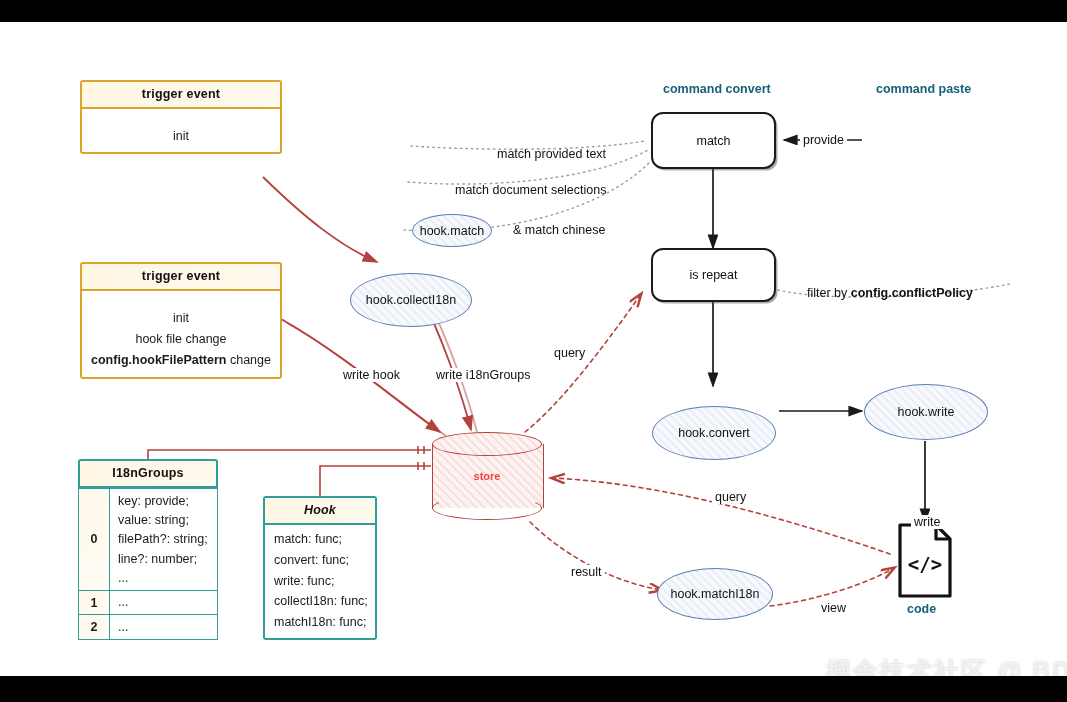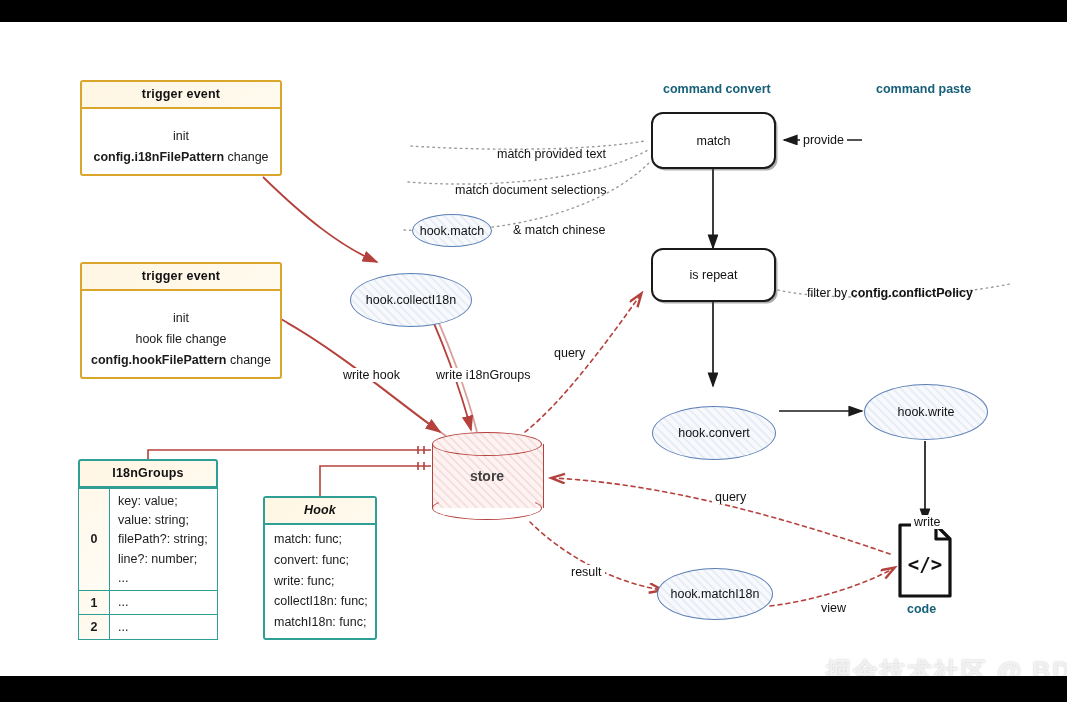--- a/index.html
+++ b/index.html
@@ -41,21 +41,21 @@
 
   
   .cyl{position:absolute;}
   .cyl .body{position:absolute;left:0;top:12px;width:100%;height:calc(100% - 24px);
       border-left:1.8px solid #b5413c;border-right:1.8px solid #b5413c;
       background:repeating-linear-gradient(45deg,rgba(181,65,60,.10) 0 2px,rgba(255,255,255,0) 2px 6px),#fdf3f2;}
   .cyl .top,.cyl .bot{position:absolute;left:0;width:100%;height:24px;border:1.8px solid #b5413c;border-radius:50%;box-sizing:border-box;}
   .cyl .top{top:0;background:repeating-linear-gradient(45deg,rgba(181,65,60,.10) 0 2px,rgba(255,255,255,0) 2px 6px),#fdf3f2;}
   .cyl .bot{bottom:0;background:transparent;border-top-color:transparent;}
   .cyl .lab{position:absolute;left:0;top:0;width:100%;height:100%;display:flex;align-items:center;justify-content:center;
-            font-weight:bold;font-size:14px;color:#404040;}
+            font-weight:bold;font-size:11px;color:#ef4444;}
 
   
   .lbl{position:absolute;font-size:12.5px;color:#111;white-space:nowrap;}
   .grp{position:absolute;font-size:12.5px;font-weight:bold;color:#17607a;white-space:nowrap;}
   .elabel{position:absolute;font-size:12.5px;color:#111;background:#fff;padding:0 3px;white-space:nowrap;}
   .bold{font-weight:bold;}
   .watermark{position:absolute;font-size:25px;font-weight:bold;color:rgba(255,255,255,.72);
      letter-spacing:2px;white-space:nowrap;text-shadow:0 0 2px rgba(0,0,0,.25);}
 </style>
 </head>
@@ -153,41 +153,40 @@
         <path d="M900,503 L936,503 L950,517 L950,574 L900,574 Z" fill="#ffffff" stroke="#111111" stroke-width="3.2" stroke-linejoin="round"></path>
         <path d="M936,503 L936,517 L950,517" fill="none" stroke="#111111" stroke-width="3.2" stroke-linejoin="round"></path>
         <text x="925" y="549" text-anchor="middle" font-family="DejaVu Sans Mono, monospace" font-size="19" font-weight="bold" fill="#111111">&lt;/&gt;</text>
       </g>
     </svg>
 
     <div class="entity yellow" style="left:80px;top:58px;width:202px;">
       <div class="ehead">trigger event</div>
       <div class="ebody">
         <div class="erow">init</div>
-        <div class="erow"><span class="bold">config.i18nFilePattern</span><span> change</span></div>
       </div>
     </div>
 
     <div class="entity yellow" style="left:80px;top:240px;width:202px;">
       <div class="ehead">trigger event</div>
       <div class="ebody">
         <div class="erow">init</div>
         <div class="erow">hook file change</div>
         <div class="erow"><span class="bold">config.hookFilePattern</span><span> change</span></div>
       </div>
     </div>
 
     <div class="entity teal" style="left:78px;top:437px;width:140px;border:0;">
       <div class="ehead" style="border:2px solid #2f9e94;border-radius:3px 3px 0 0;">I18nGroups</div>
       <table class="itable">
         <tbody>
             <tr>
           <td class="idx">0</td>
           <td class="cell">
-            <div>key: value;</div>
+            <div>key: provide;</div>
             <div>value: string;</div>
             <div>filePath?: string;</div>
             <div>line?: number;</div>
             <div>...</div>
           </td>
         </tr>
         <tr>
           <td class="idx">1</td>
           <td class="cell">
             <div>...</div>

